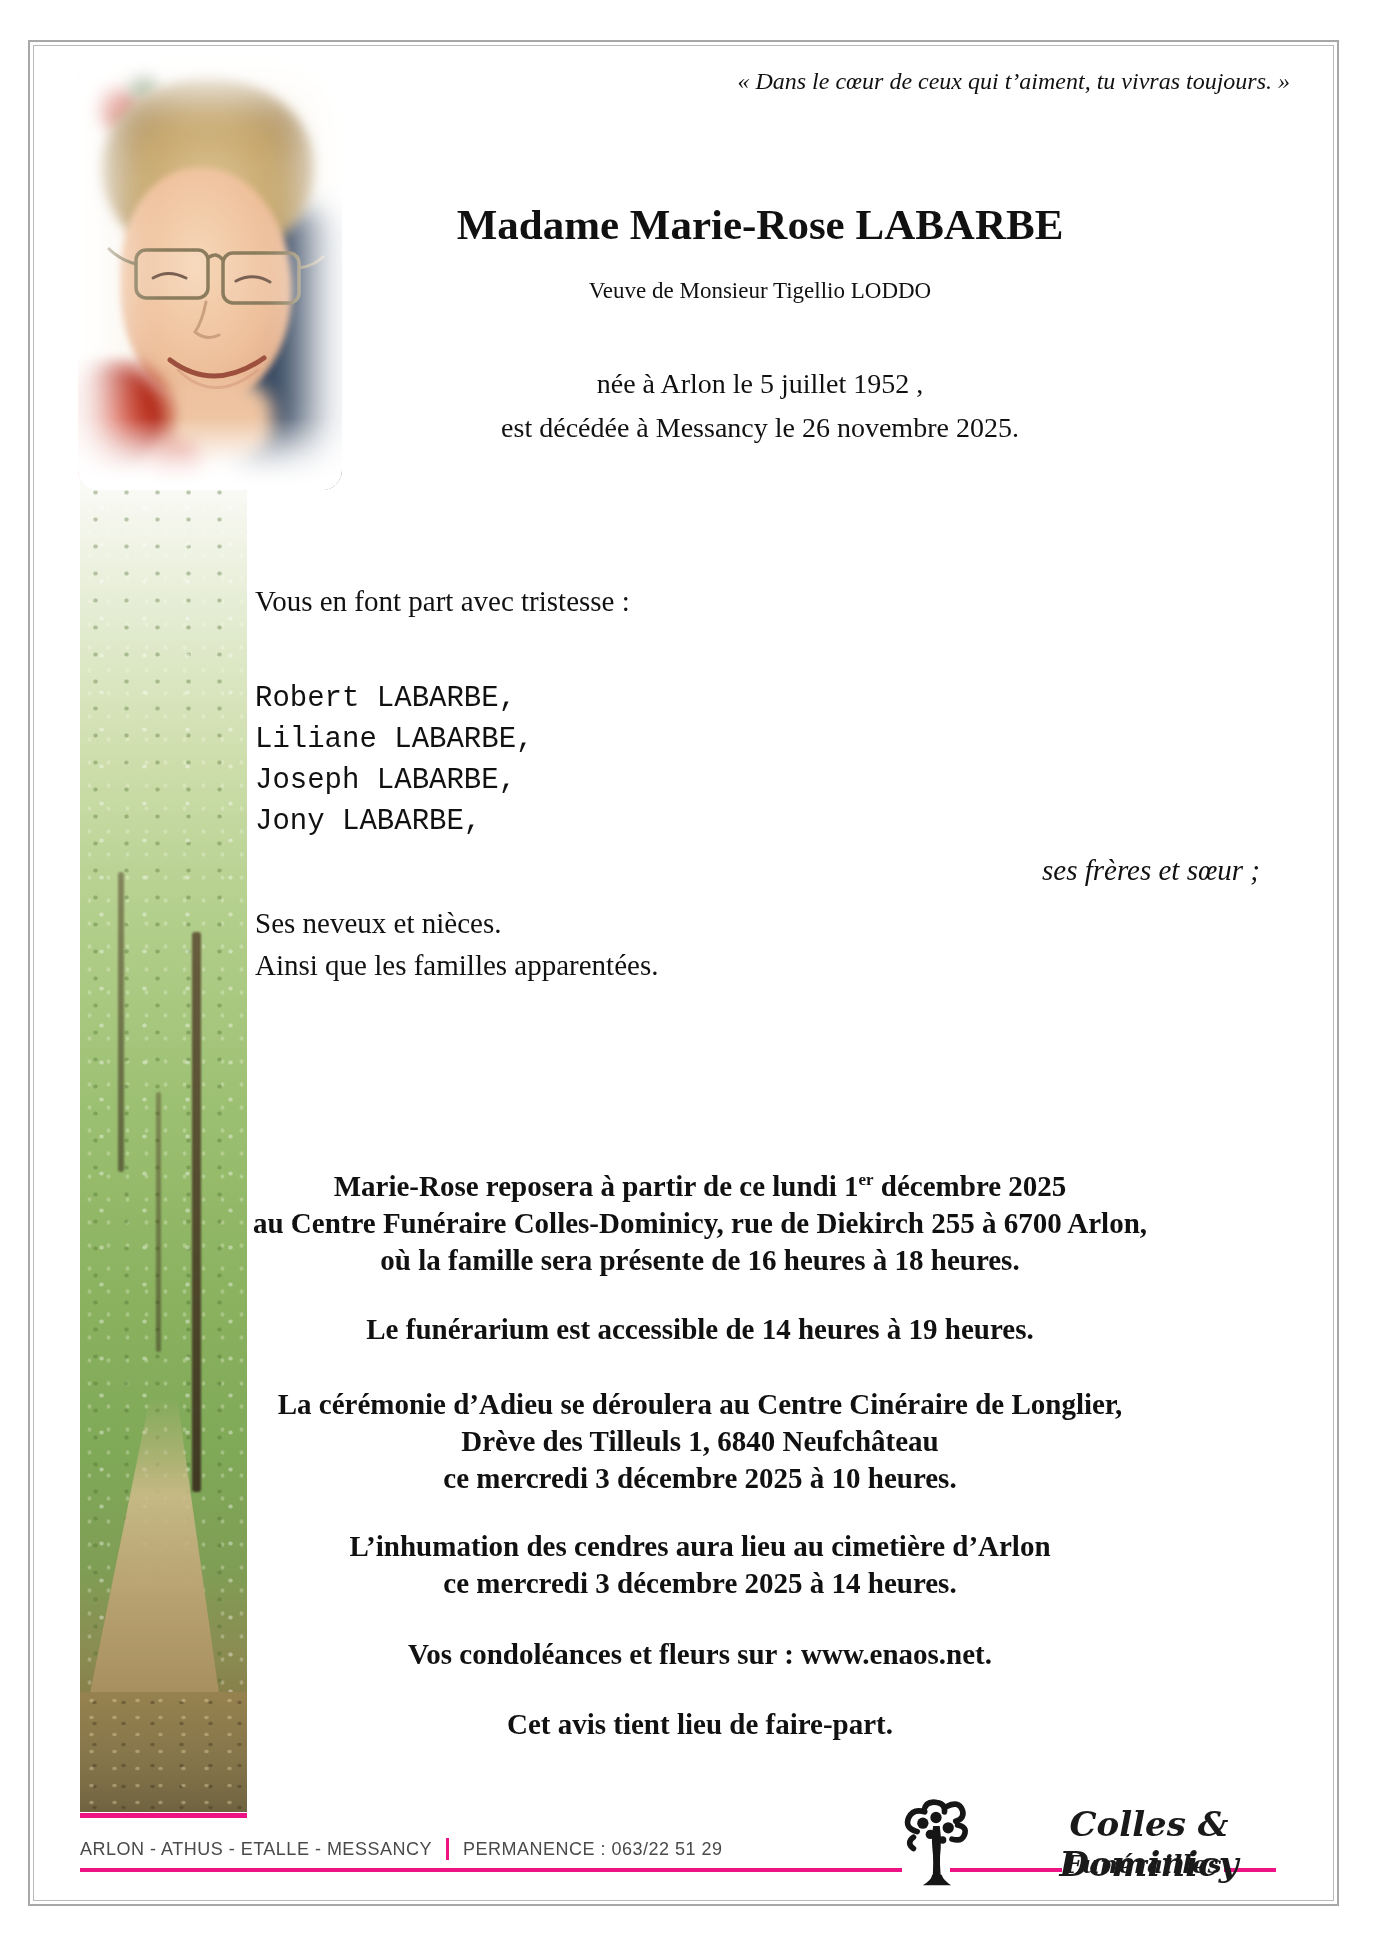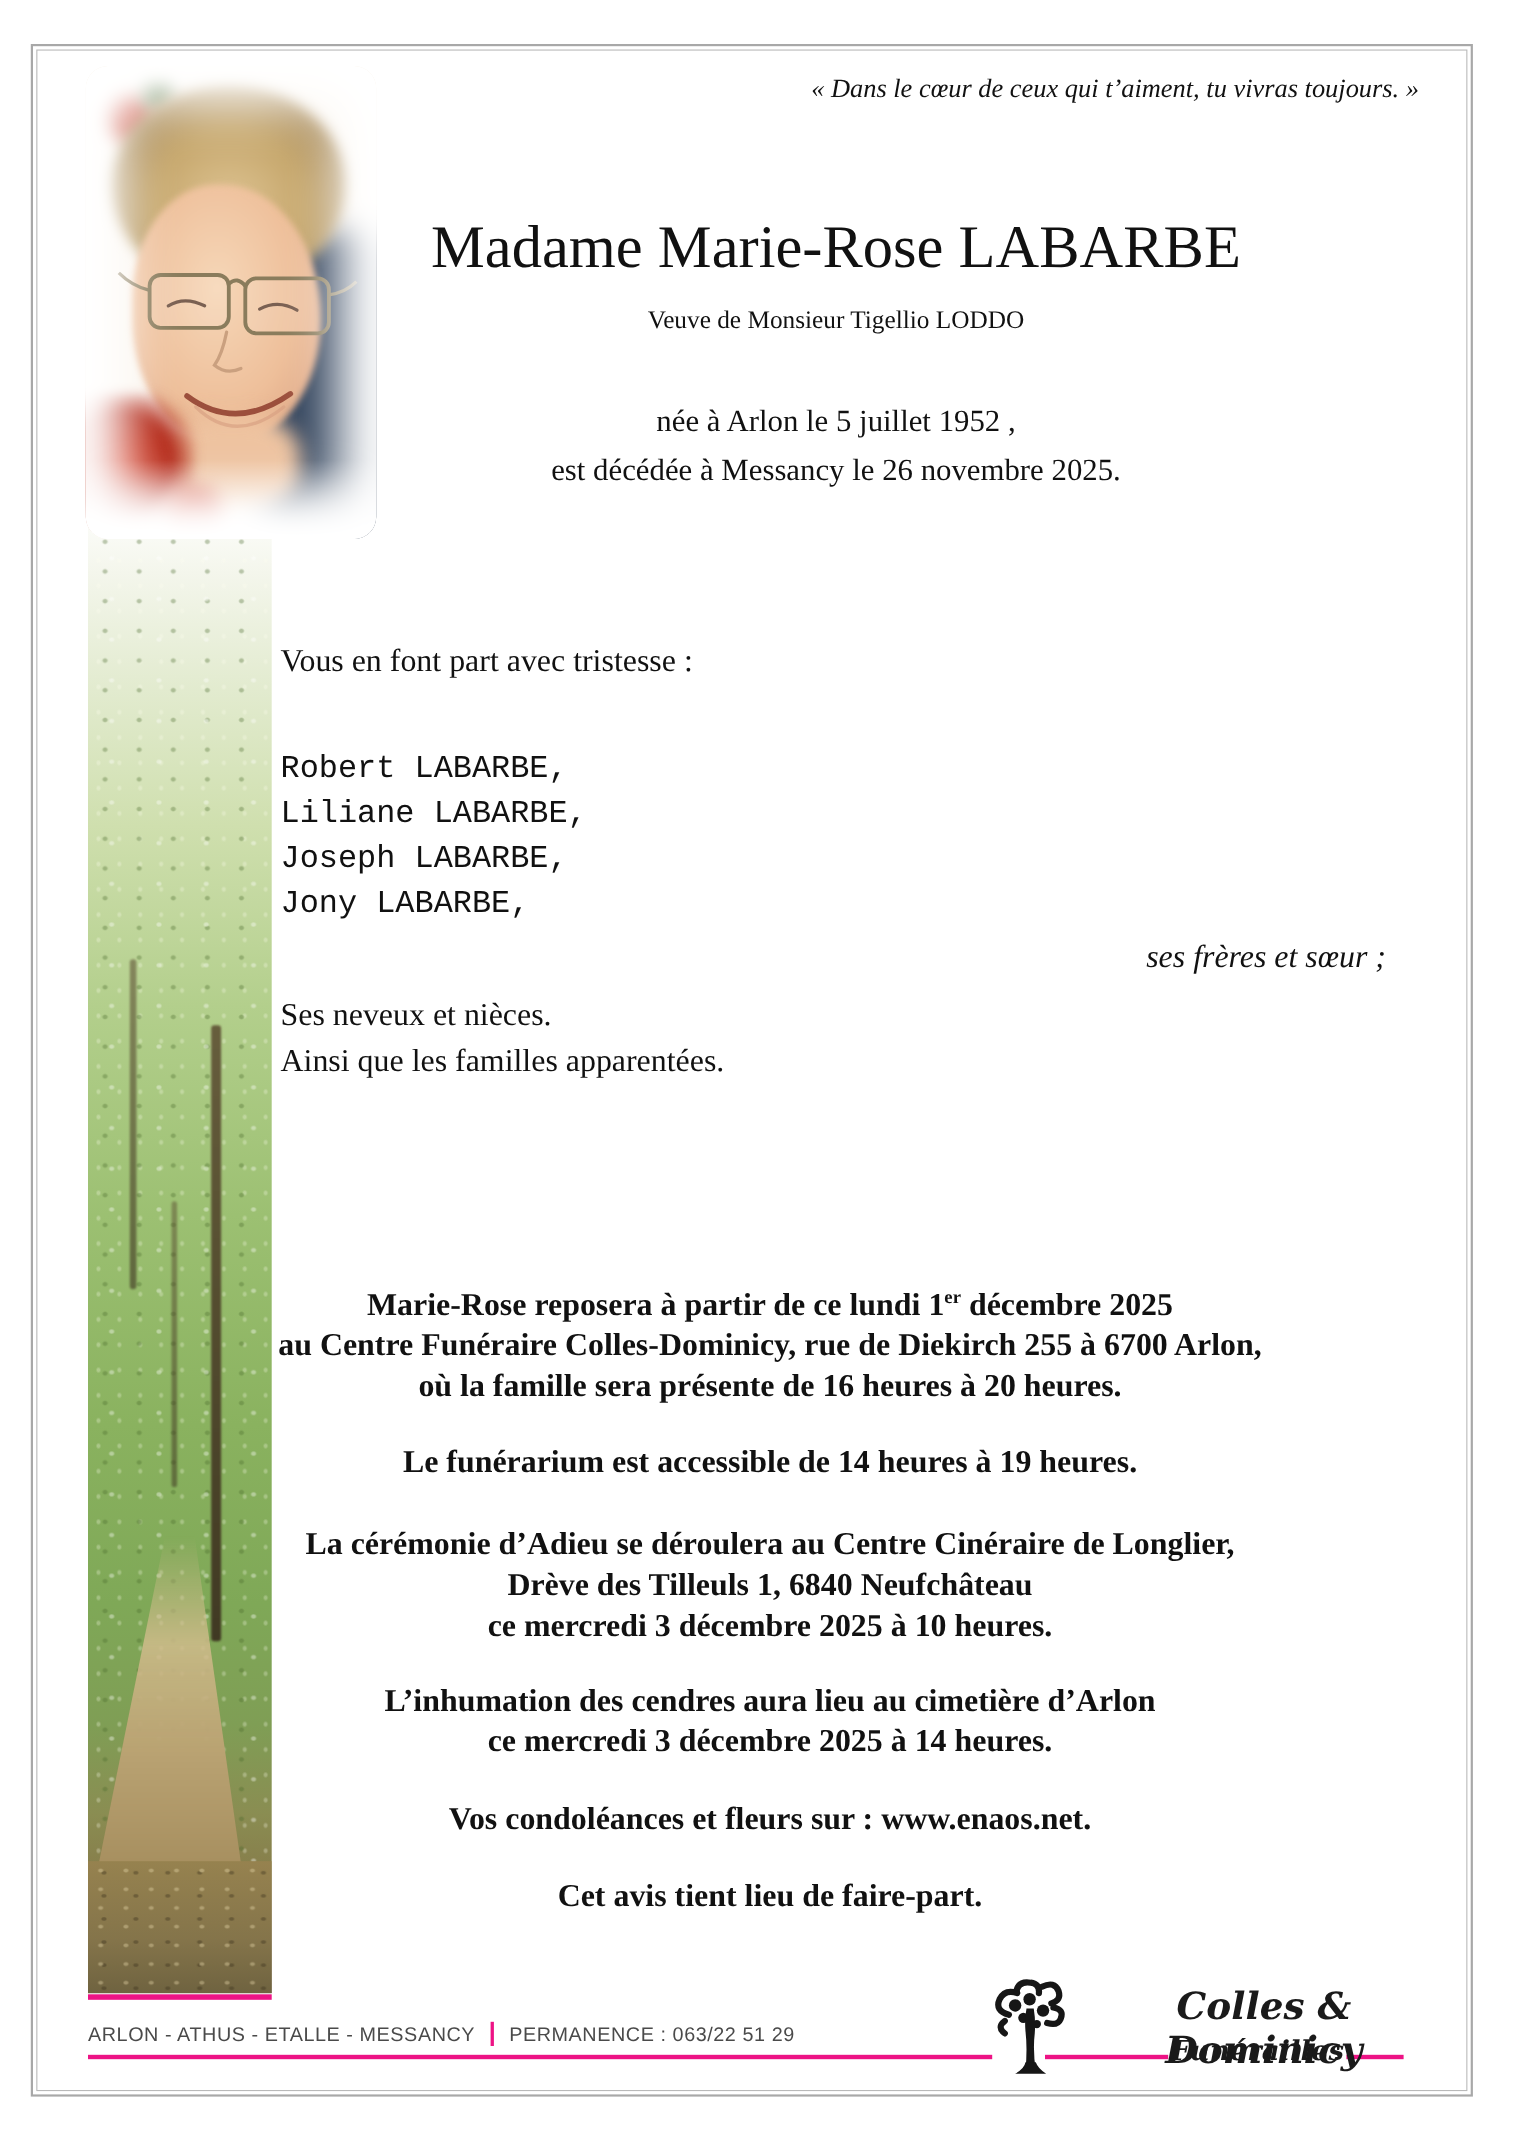--- a/index.html
+++ b/index.html
@@ -63,21 +63,21 @@
   .f-gravel::after{content:"";position:absolute;inset:0;opacity:.5;
     background-image:radial-gradient(rgba(230,215,170,.8) 1.5px, rgba(230,215,170,0) 3px),
       radial-gradient(rgba(60,50,30,.8) 1.5px, rgba(60,50,30,0) 3px);
     background-size:23px 17px,29px 21px;}
   .sidebar-accent{position:absolute;left:80px;top:1813px;width:167px;height:5px;background:var(--pink);z-index:4;}
 
   
   .quote{position:absolute;left:400px;top:62px;width:890px;text-align:right;
     font-style:italic;font-size:24px;line-height:38px;}
   .header{position:absolute;left:250px;top:198px;width:1020px;text-align:center;z-index:4;}
-  .header .title{font-size:55px;font-weight:normal;line-height:54px;margin-bottom:20px;}
+  .header .title{font-size:43px;font-weight:bold;line-height:54px;margin-bottom:20px;}
   .header .subtitle{font-size:23px;line-height:38px;margin-bottom:52px;}
   .header .dates{font-size:28px;line-height:44px;}
 
   .family{position:absolute;left:255px;top:583px;width:1005px;font-size:29px;line-height:36px;z-index:4;}
   .family .names{margin-top:59px;line-height:41px;font-family:Liberation Mono, monospace;}
   .family .relation{margin-top:10px;text-align:right;font-style:italic;}
   .family .others-1{margin-top:17px;}
   .family .others-2{margin-top:6px;}
 
   .details{position:absolute;left:250px;top:1168px;width:900px;text-align:center;
@@ -168,21 +168,21 @@
     <div>Jony LABARBE,</div>
   </div>
   <div class="relation">ses frères et sœur ;</div>
   <div class="others-1">Ses neveux et nièces.</div>
   <div class="others-2">Ainsi que les familles apparentées.</div>
 </div>
 
 <div class="details">
   <p><span>Marie-Rose reposera à partir de ce lundi 1</span><sup>er</sup><span> décembre 2025</span></p>
   <p>au Centre Funéraire Colles-Dominicy, rue de Diekirch 255 à 6700 Arlon,</p>
-  <p>où la famille sera présente de 16 heures à 20 heures.</p>
+  <p>où la famille sera présente de 16 heures à 18 heures.</p>
   <p class="gap-a">Le funérarium est accessible de 14 heures à 19 heures.</p>
   <p class="gap-b">La cérémonie d’Adieu se déroulera au Centre Cinéraire de Longlier,</p>
   <p>Drève des Tilleuls 1, 6840 Neufchâteau</p>
   <p>ce mercredi 3 décembre 2025 à 10 heures.</p>
   <p class="gap-c">L’inhumation des cendres aura lieu au cimetière d’Arlon</p>
   <p>ce mercredi 3 décembre 2025 à 14 heures.</p>
   <p class="gap-d">Vos condoléances et fleurs sur : www.enaos.net.</p>
   <p class="gap-e">Cet avis tient lieu de faire-part.</p>
 </div>
 

